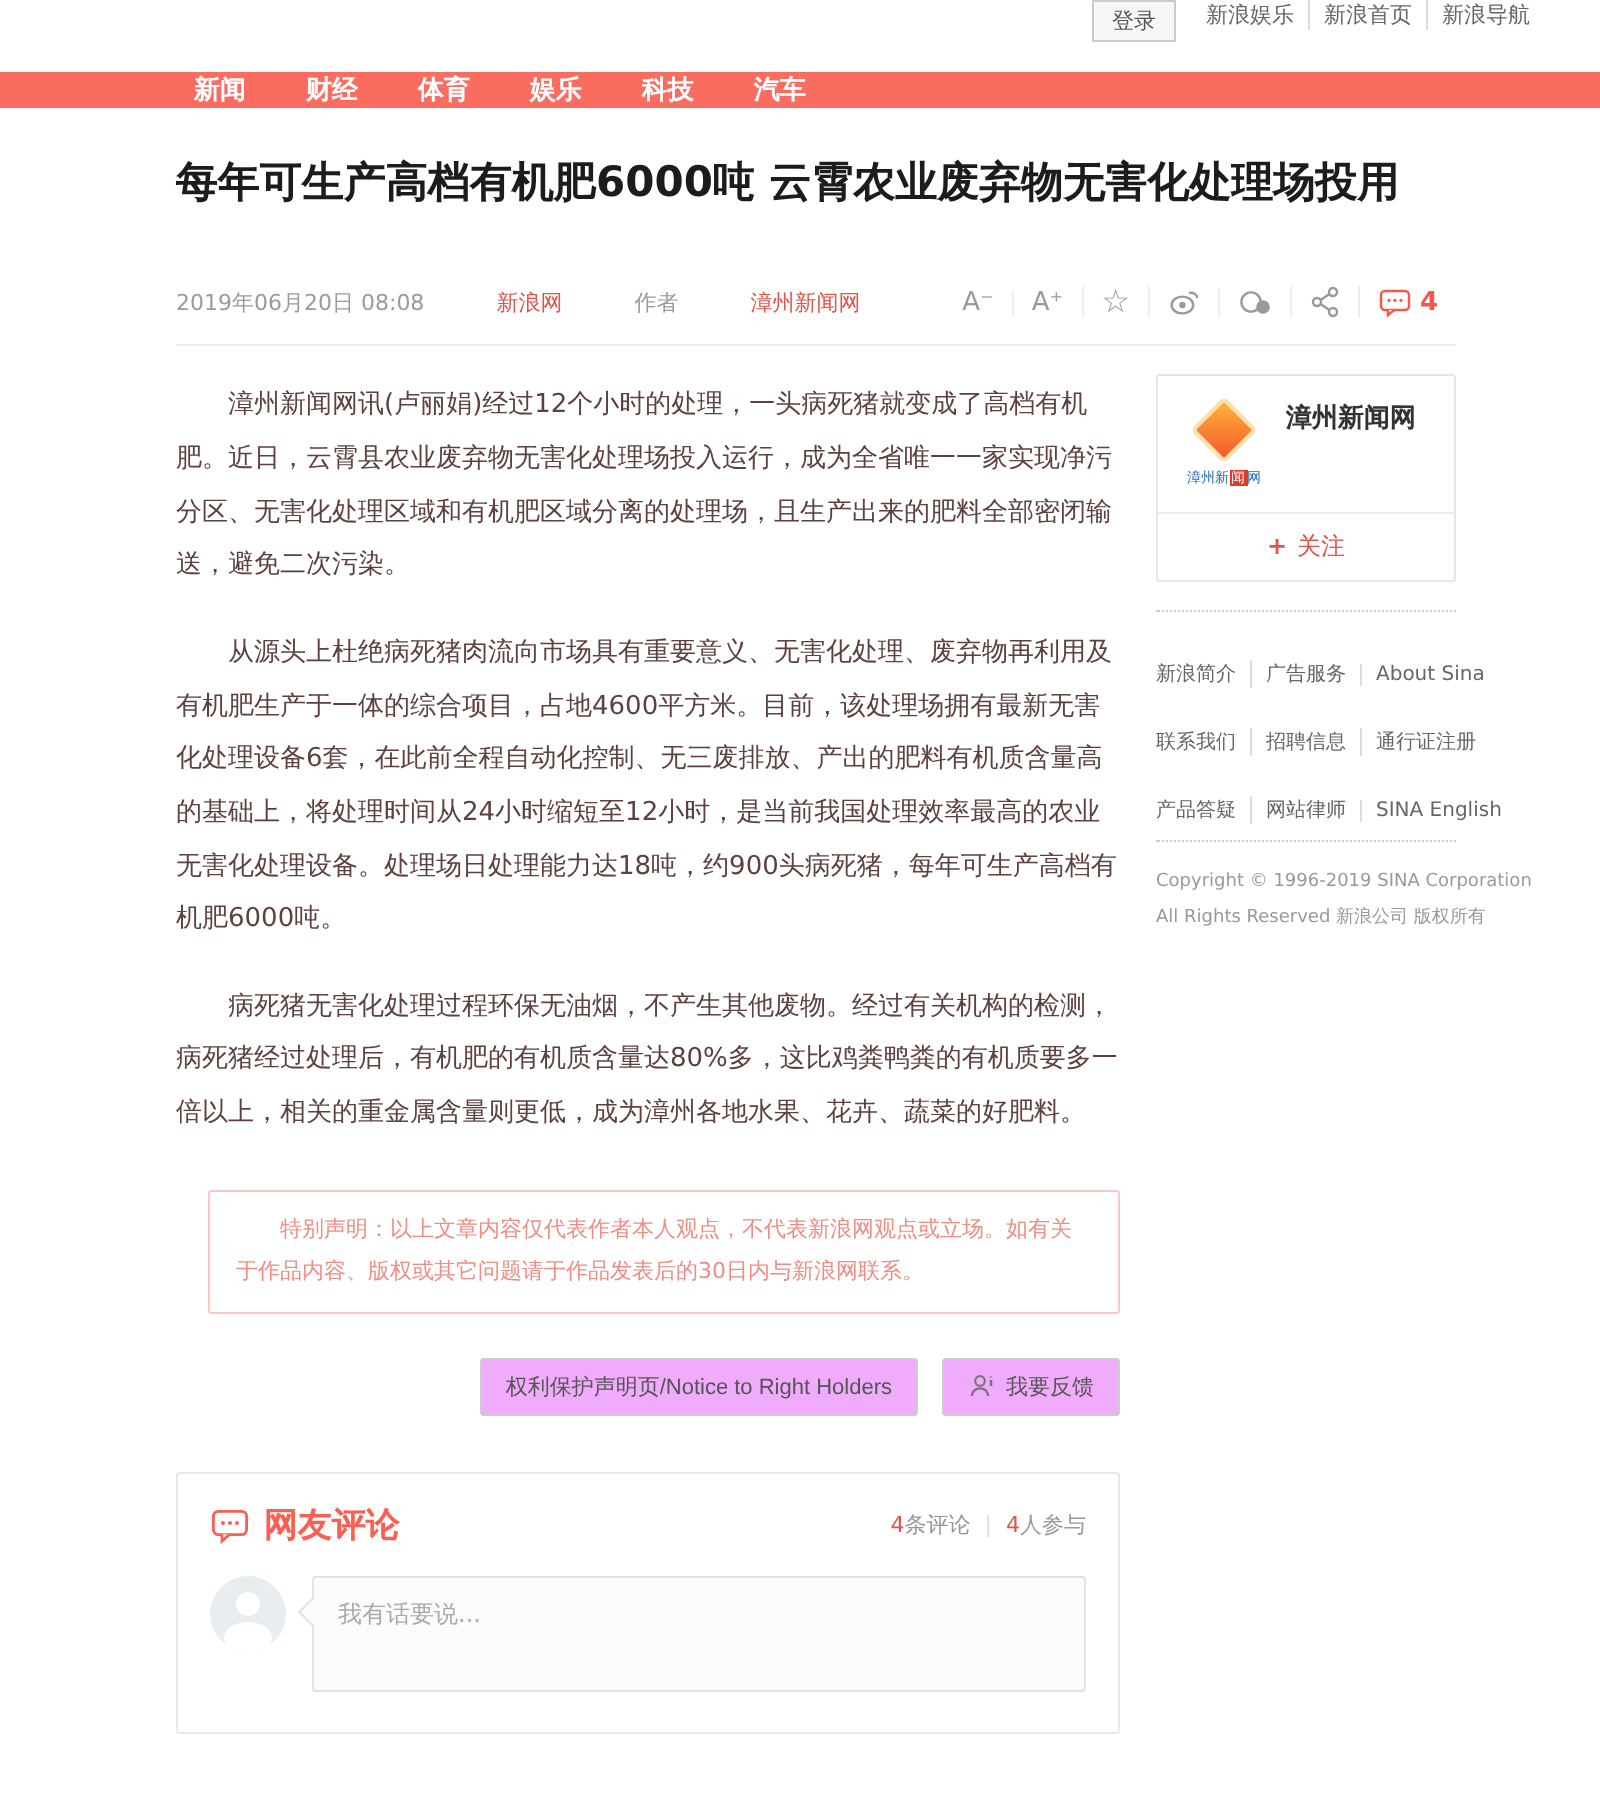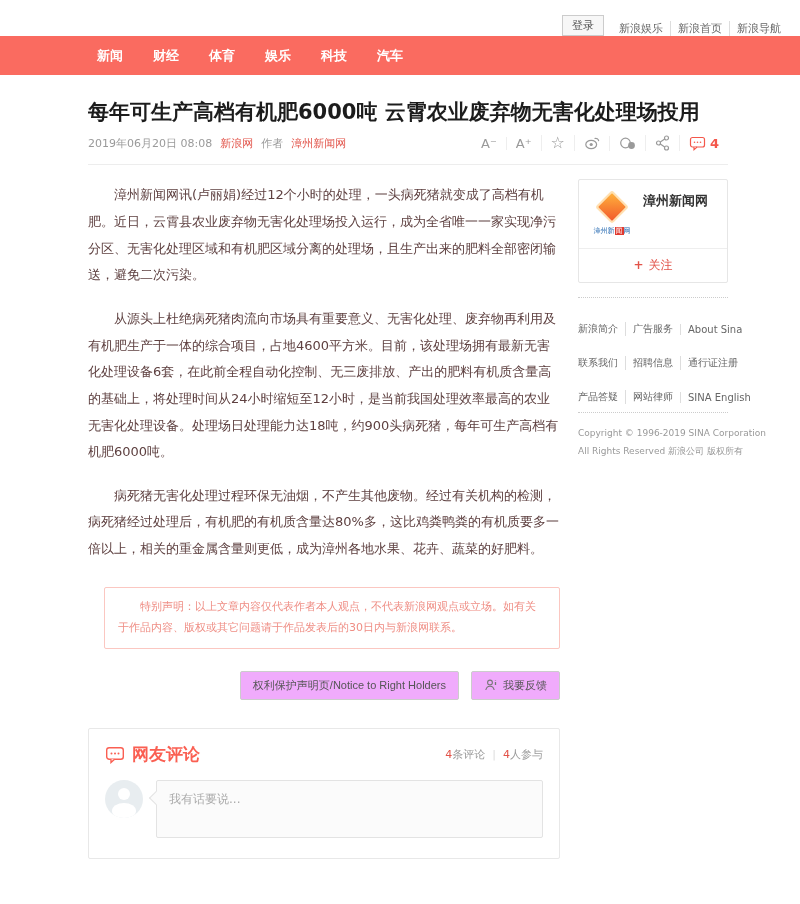--- a/index.html
+++ b/index.html
@@ -2,32 +2,32 @@
 <html><head>
 <meta charset="utf-8">
 <style>
   * { box-sizing: border-box; margin: 0; padding: 0; }
   body {
     width: 800px; min-height: 904px; background: #fff;
     font-family: "DejaVu Sans", "Liberation Sans", sans-serif;
     color: #333; position: relative;
   }
   
-  .topbar { height: 36px; display: flex; justify-content: flex-end; align-items: flex-end; padding-right: 12px; margin-left: 48px; }
+  .topbar { height: 36px; display: flex; justify-content: flex-end; align-items: flex-start; padding-right: 28px; margin-left: 48px; }
   .login-btn { font-size: 11px; color: #555; border: 1px solid #ccc; background: #f7f7f7; padding: 2px 9px; cursor: pointer; }
   .top-links { display: flex; align-items: center; margin-left: 8px; font-size: 11px; color: #666; }
   .top-links a { color: #666; text-decoration: none; padding: 0 7px; cursor: pointer; }
   .top-links a + a { border-left: 1px solid #ddd; }
   
-  .nav { background: #fa6b60; height: 39px; display: flex; align-items: center; padding-left: 82px; }
+  .nav { background: #fa6b60; height: 18px; display: flex; align-items: center; padding-left: 82px; }
   .nav a { color: #fff; font-size: 13px; font-weight: bold; text-decoration: none; padding: 0 15px; cursor: pointer; }
   
   .container { width: 640px; margin-left: 88px; padding-top: 18px; }
   .art-title { font-size: 21px; font-weight: 600; color: #1c1c1c; line-height: 1.45; margin-top: 4px; }
-  .meta { display: flex; align-items: center; margin-top: 8px; padding-bottom: 13px; border-bottom: 1px solid #ededed; font-size: 11px; color: #9a9a9a; }
+  .meta { display: flex; align-items: center; margin-top: 37px; padding-bottom: 13px; border-bottom: 1px solid #ededed; font-size: 11px; color: #9a9a9a; gap: 28px; }
   .meta .red { color: #e25349; text-decoration: none; cursor: pointer; }
   .meta > span, .meta > a { margin-right: 8px; }
   .meta-icons { margin-left: auto; display: flex; align-items: center; }
   .mi { display: inline-flex; align-items: center; padding: 0 9px; color: #9a9a9a; font-size: 13px; cursor: pointer; line-height: 1; }
   .mi + .mi { border-left: 1px solid #eee; }
   .mi svg { display: block; }
   .mi.cmt { color: #f4574b; font-weight: bold; font-size: 13px; }
   .mi.cmt svg { margin-right: 4px; }
   
   .cols { display: flex; align-items: flex-start; }

